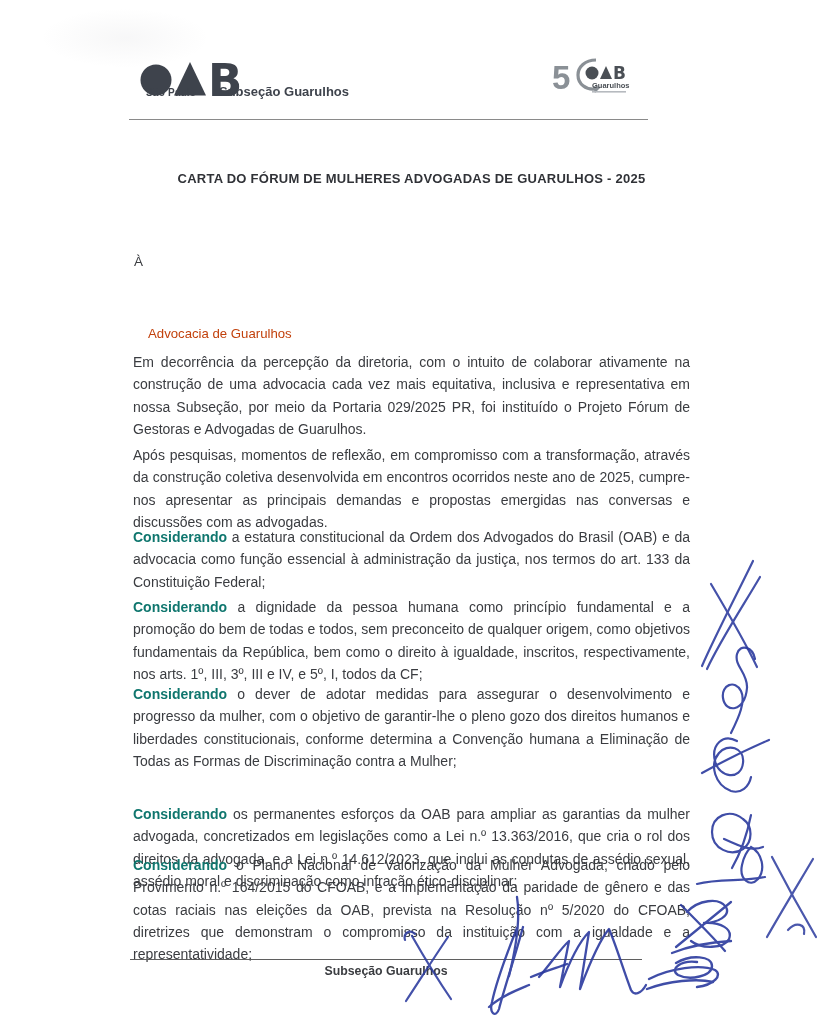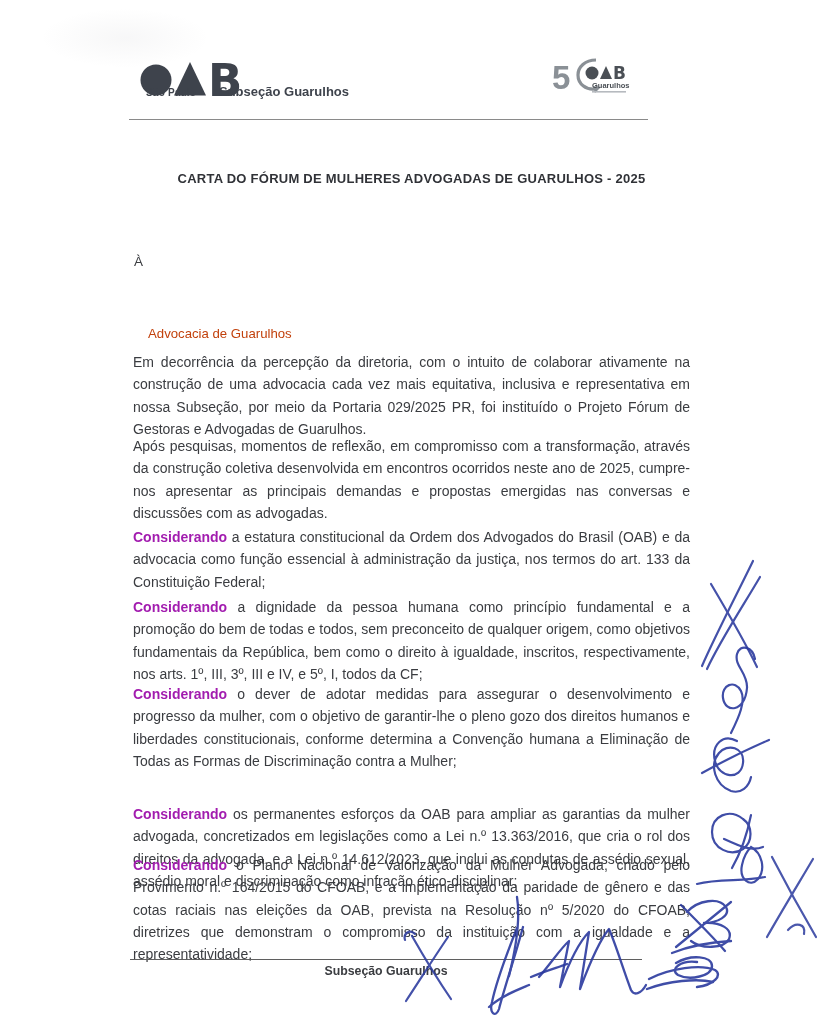--- a/index.html
+++ b/index.html
@@ -18,22 +18,22 @@
   .header-rule{position:absolute;left:129px;top:119px;width:519px;height:0;border-top:1.6px solid #8a8a8a;}
   
   .doc-title{position:absolute;left:133px;top:171px;width:557px;text-align:center;
     font-size:13px;font-weight:bold;color:#303237;letter-spacing:.25px;}
   
   .salutation{position:absolute;left:134px;top:254px;font-size:13.5px;color:#3a3c40;}
   .addressee{position:absolute;left:148px;top:287px;font-size:13.2px;color:#c2410c;margin-top:39px;}
   
   .para{position:absolute;left:133px;width:557px;font-size:14px;line-height:22.3px;
     text-align:justify;color:#3a3c40;margin:0;}
-  .para b{color:#a21caf;}
-  .p1{top:351px}.p2{top:435px}.p3{top:526px}.p4{top:596px}
+  .para b{color:#0f766e;}
+  .p1{top:351px}.p2{top:444px}.p3{top:526px}.p4{top:596px}
   .p5{top:683px}.p6{top:803px}.p7{top:854px}
   
   .footer-rule{position:absolute;left:130px;top:959px;width:512px;height:0;border-top:1.4px solid #5f5f5f;}
   .footer-label{position:absolute;left:130px;top:964px;width:512px;text-align:center;
     font-size:12.3px;font-weight:600;color:#3a3c40;}
   
   .sig-overlay{position:absolute;left:0;top:0;width:819px;height:1024px;pointer-events:none;}
   .sig-overlay path{fill:none;stroke-linecap:round;stroke-linejoin:round;}
 </style>
 </head>

